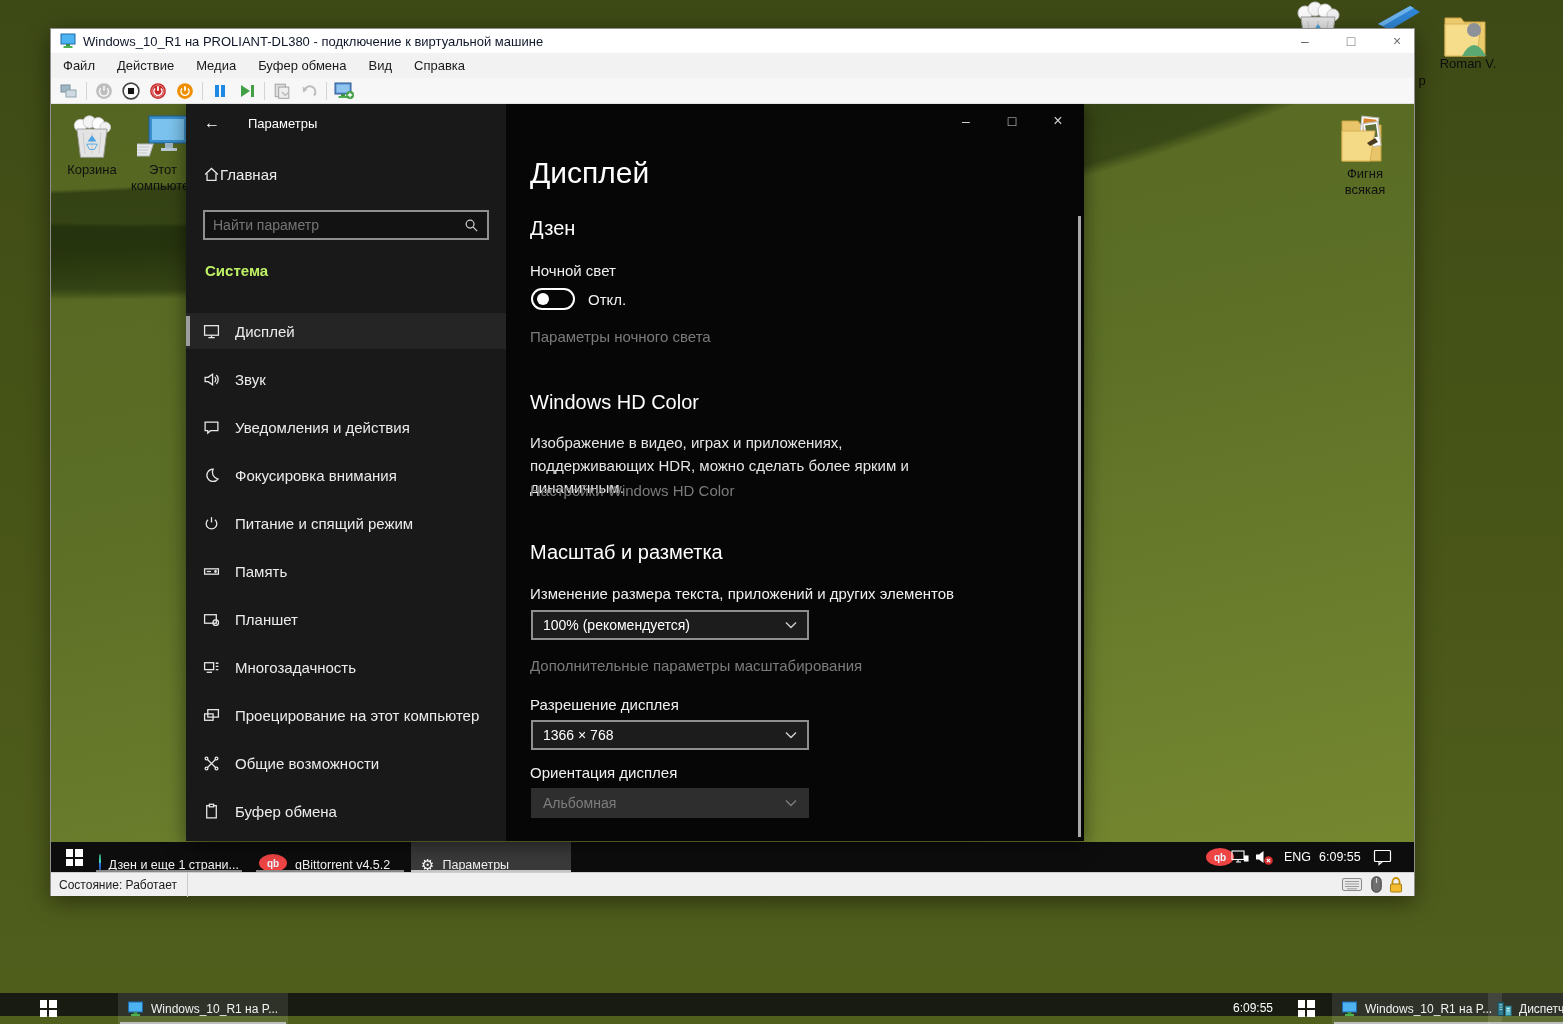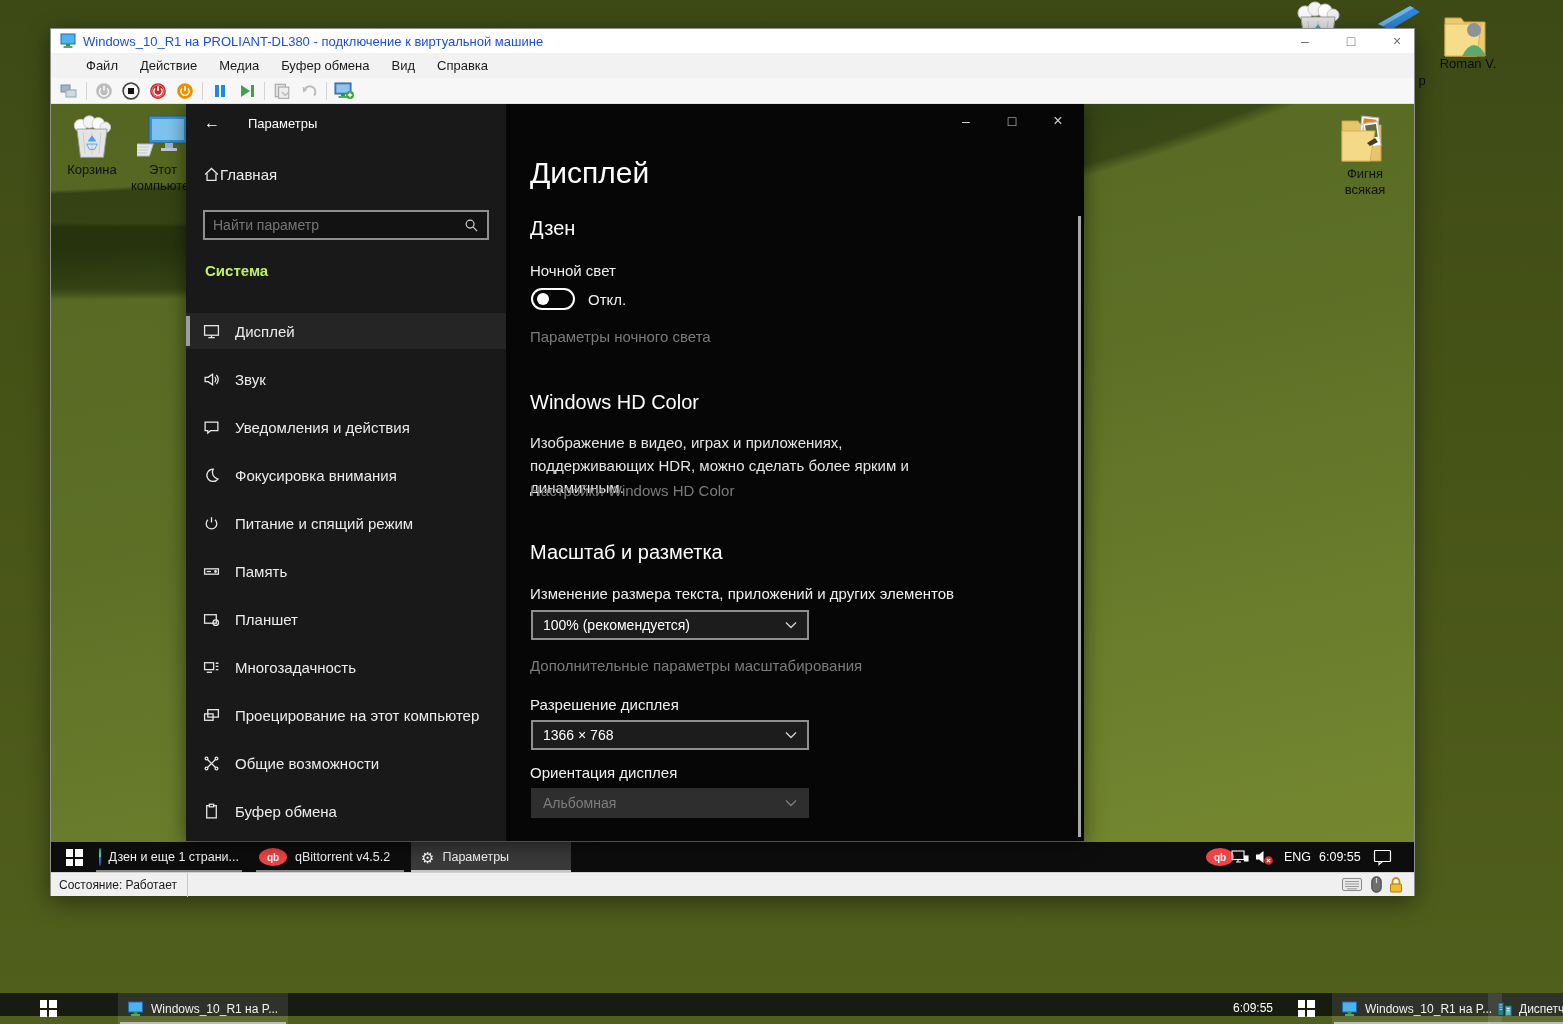--- a/index.html
+++ b/index.html
@@ -20,41 +20,41 @@
   .startbtn{display:flex;align-items:center;justify-content:center;height:31px}
   .htask{position:absolute;top:0;height:31px;display:flex;align-items:center;gap:7px;
     padding:0 9px;color:#f2f2f2;font-size:12px;background:rgba(255,255,255,.10);white-space:nowrap;overflow:hidden}
   .htask::after{content:"";position:absolute;left:2px;right:2px;bottom:0;height:2px;background:#bdbdbd}
   .hclock{color:#fff;font-size:12px;line-height:31px;text-align:right}
 
   
   .vm-window{left:50px;top:28px;width:1365px;height:868px;background:#fff;
      border:1px solid #8f8f8f;box-sizing:border-box;z-index:20;box-shadow:0 6px 22px rgba(0,0,0,.45)}
   .vm-titlebar{left:0;top:0;width:1363px;height:24px;background:#fff;display:flex;align-items:center}
-  .vm-title{font-size:13px;color:#1d4ed8;margin-left:10px;white-space:nowrap}
+  .vm-title{font-size:13px;color:#0f172a;margin-left:10px;white-space:nowrap}
   .vm-ctrl{position:absolute;top:0;width:34px;height:24px;display:flex;align-items:center;justify-content:center;
      color:#6e6e6e;font-size:14px}
-  .vm-menubar{left:0;top:24px;width:1363px;height:25px;background:#f2f2f2;display:flex;align-items:center;padding-left:24px;box-sizing:border-box}
+  .vm-menubar{left:0;top:24px;width:1363px;height:25px;background:#f2f2f2;display:flex;align-items:center;padding-left:1px;box-sizing:border-box}
   .menu-item{font-size:13px;color:#1a1a1a;padding:0 11px;line-height:25px}
   .vm-toolbar{left:0;top:49px;width:1363px;height:26px;background:#f7f7f7;border-bottom:1px solid #e3e3e3;
      display:flex;align-items:center;gap:7px;padding-left:8px;box-sizing:border-box}
   .tsep{width:1px;height:18px;background:#d4d4d4}
   .tbtn{width:20px;height:20px;display:flex;align-items:center;justify-content:center}
 
   
   .vm-screen{left:0;top:75px;width:1363px;height:768px;overflow:hidden;
     background:
       radial-gradient(1900px 700px at -8% -46%, transparent 63%, rgba(24,36,8,.55) 63.6%, rgba(24,36,8,.5) 72%, rgba(45,60,15,.22) 78%, transparent 79%),
       radial-gradient(2100px 830px at 6% -58%, transparent 68%, rgba(18,30,6,.5) 68.6%, rgba(18,30,6,.45) 76%, transparent 77.2%),
       linear-gradient(168deg,#546521 0%,#5d7026 45%,#6a7d2d 72%,#76882f 100%)}
   .vm-icon-label{font-size:13px;color:#101010;text-align:center;line-height:16px}
 
   
   .vm-taskbar{left:0;top:738px;width:1363px;height:30px;background:#0d0d0d}
-  .vtab{position:absolute;top:0;height:30px;display:flex;align-items:center;gap:8px;padding:0 10px;
+  .vtab{position:absolute;top:0;height:30px;display:flex;align-items:flex-end;gap:8px;padding:0 10px;
      color:#f2f2f2;font-size:12.5px;box-sizing:border-box;white-space:nowrap;overflow:hidden}
   .vtab::after{content:"";position:absolute;left:7px;right:7px;bottom:0;height:2px;background:#8a8a8a}
   .vtab.active{background:#3a3a3a}
   .vtab.active::after{left:0;right:0;background:#c6c6c6}
   .tray-text{color:#fff;font-size:12.5px;line-height:30px}
   .edge-icon{width:18px;height:18px;border-radius:50%;
      background:conic-gradient(from 210deg,#2f7fe0,#35c7e8,#44d98c,#1f5ad0,#2f7fe0)}
   .qb-icon{width:28px;height:18px;border-radius:50%;background:#ef4444;display:flex;align-items:center;justify-content:center;
      color:#eaf6ff;font-size:10px;font-weight:bold}
   .gear{color:#fff;font-size:15px;line-height:15px}

